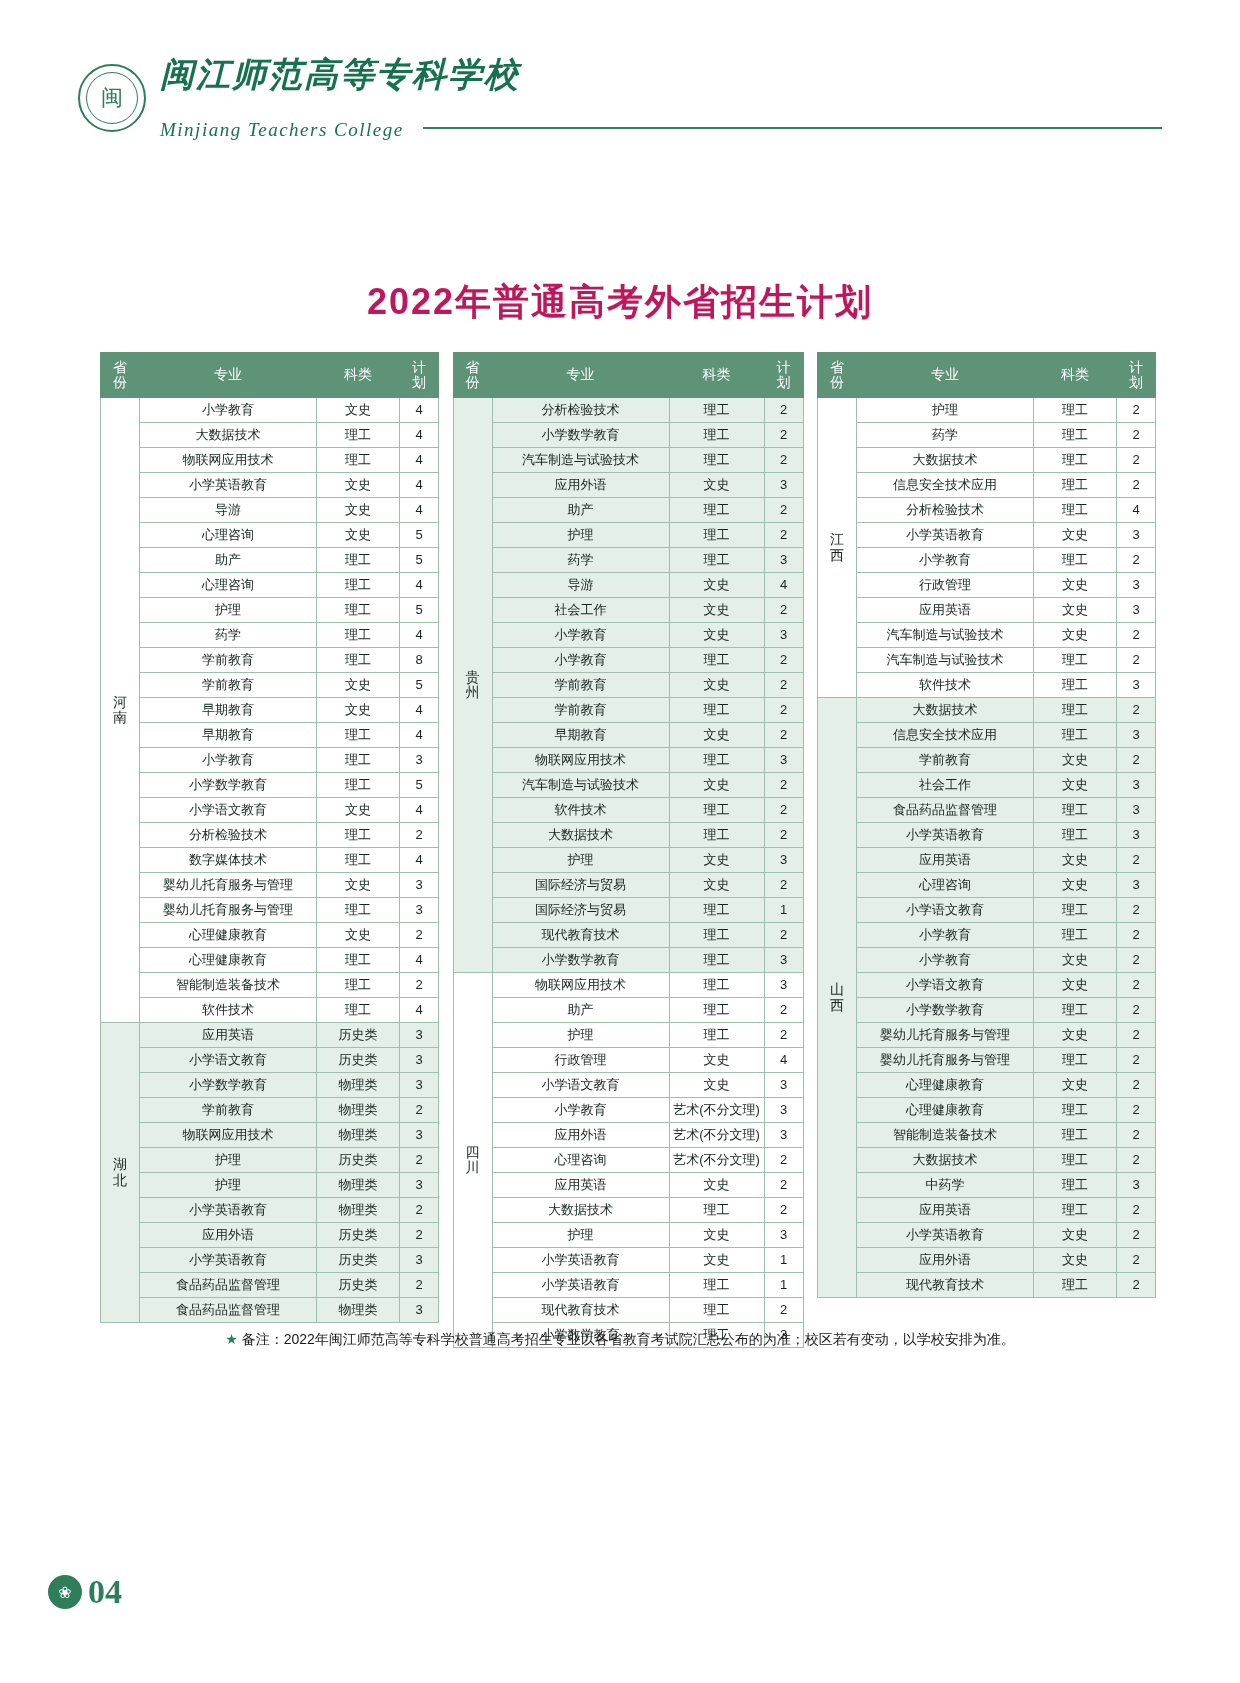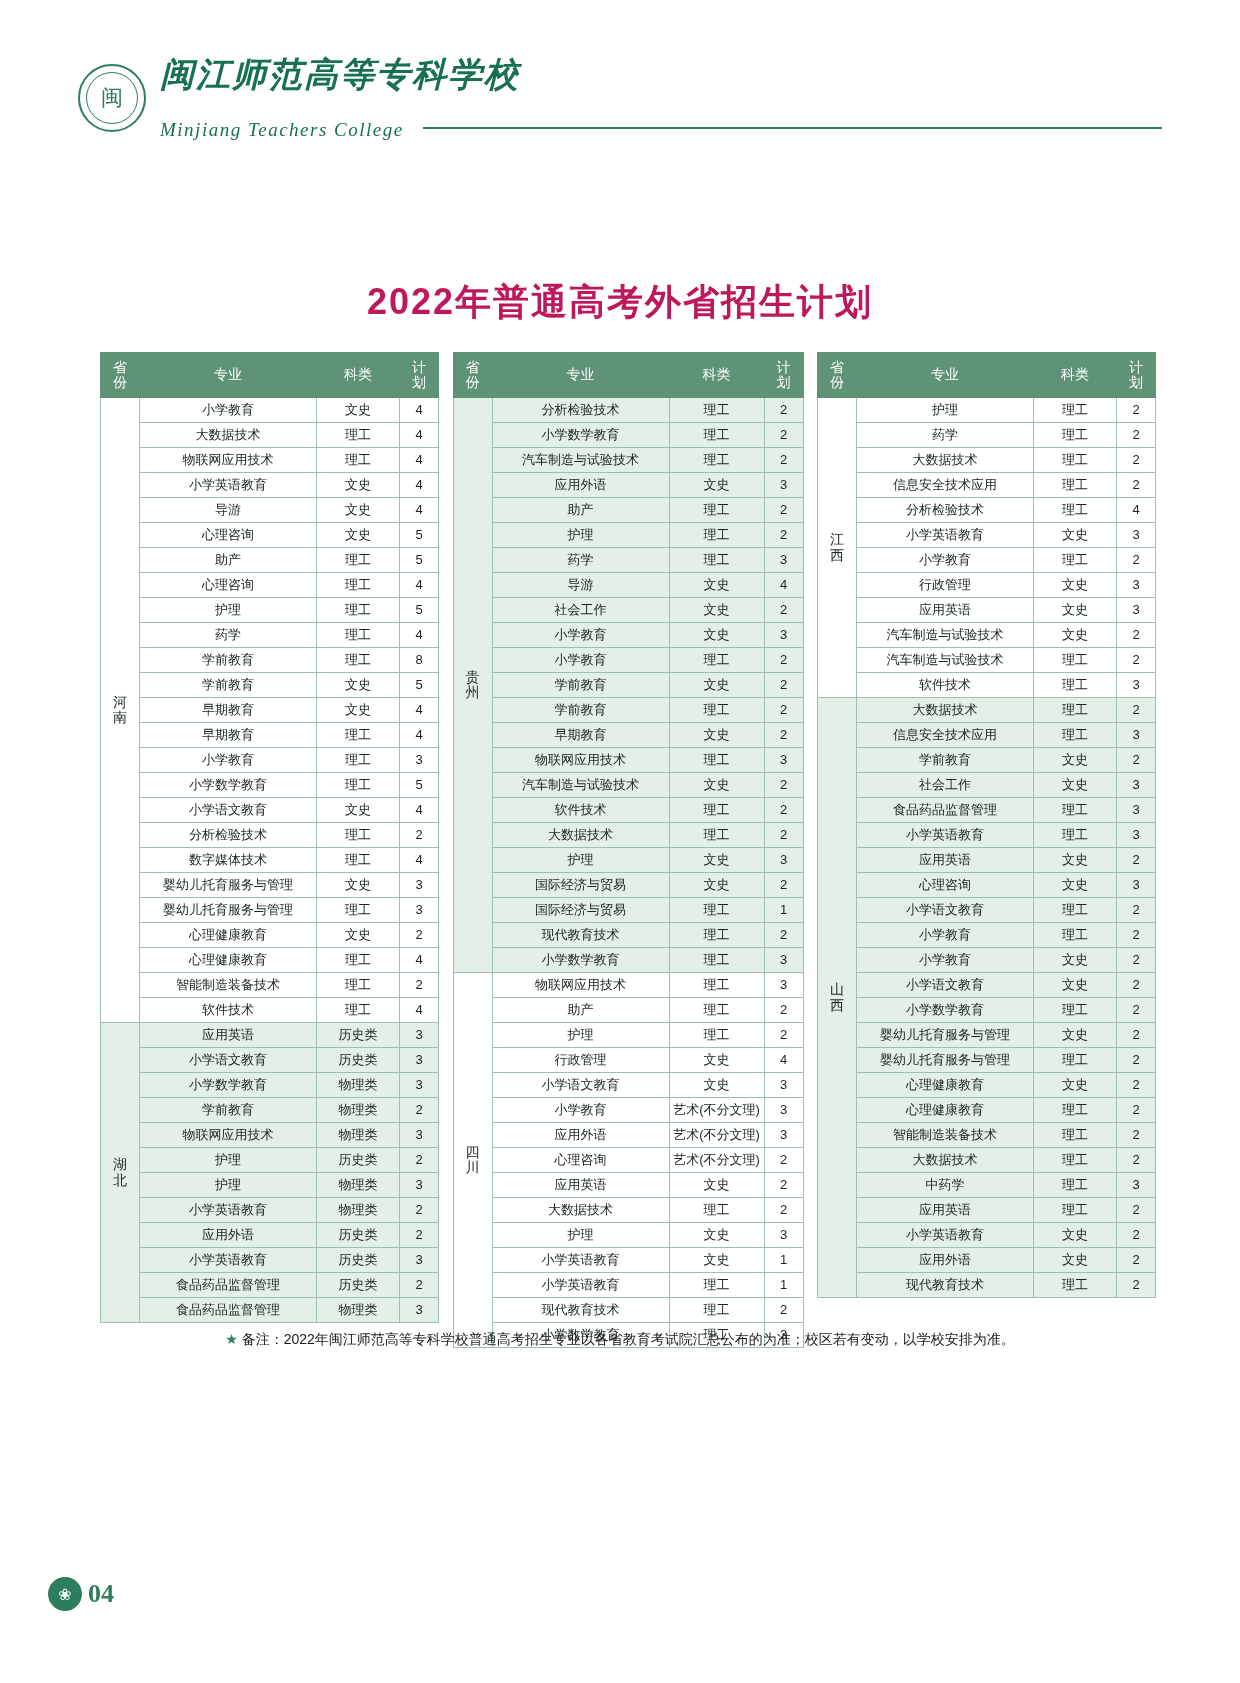--- a/index.html
+++ b/index.html
@@ -188,21 +188,21 @@
     border-radius: 50%;
     background: #2e7d5b;
     color: #fff;
     display: flex;
     align-items: center;
     justify-content: center;
     font-size: 16px;
     font-family: "Liberation Serif", serif;
   }
   .pagenum .num {
-    font-size: 26px;
+    font-size: 34px;
     color: #2e7d5b;
     font-weight: bold;
     font-family: "Liberation Serif", serif;
   }
 </style>
 </head>
 <body>
 
 <div class="header">
   <div class="logo-wrap">

